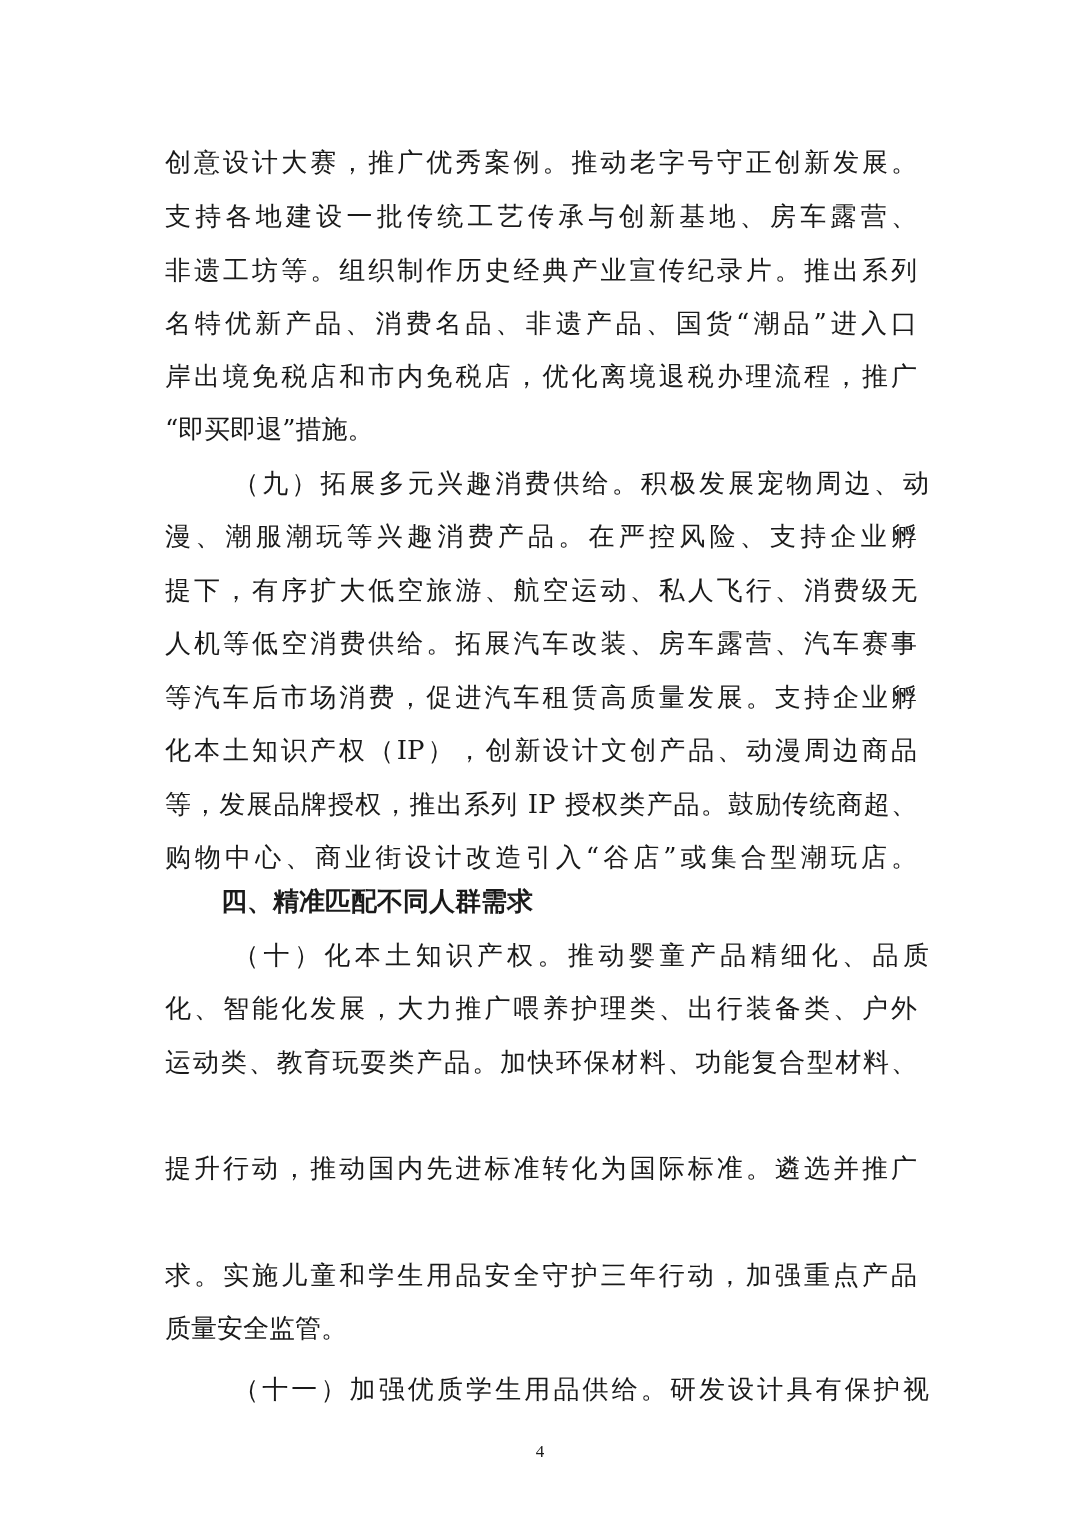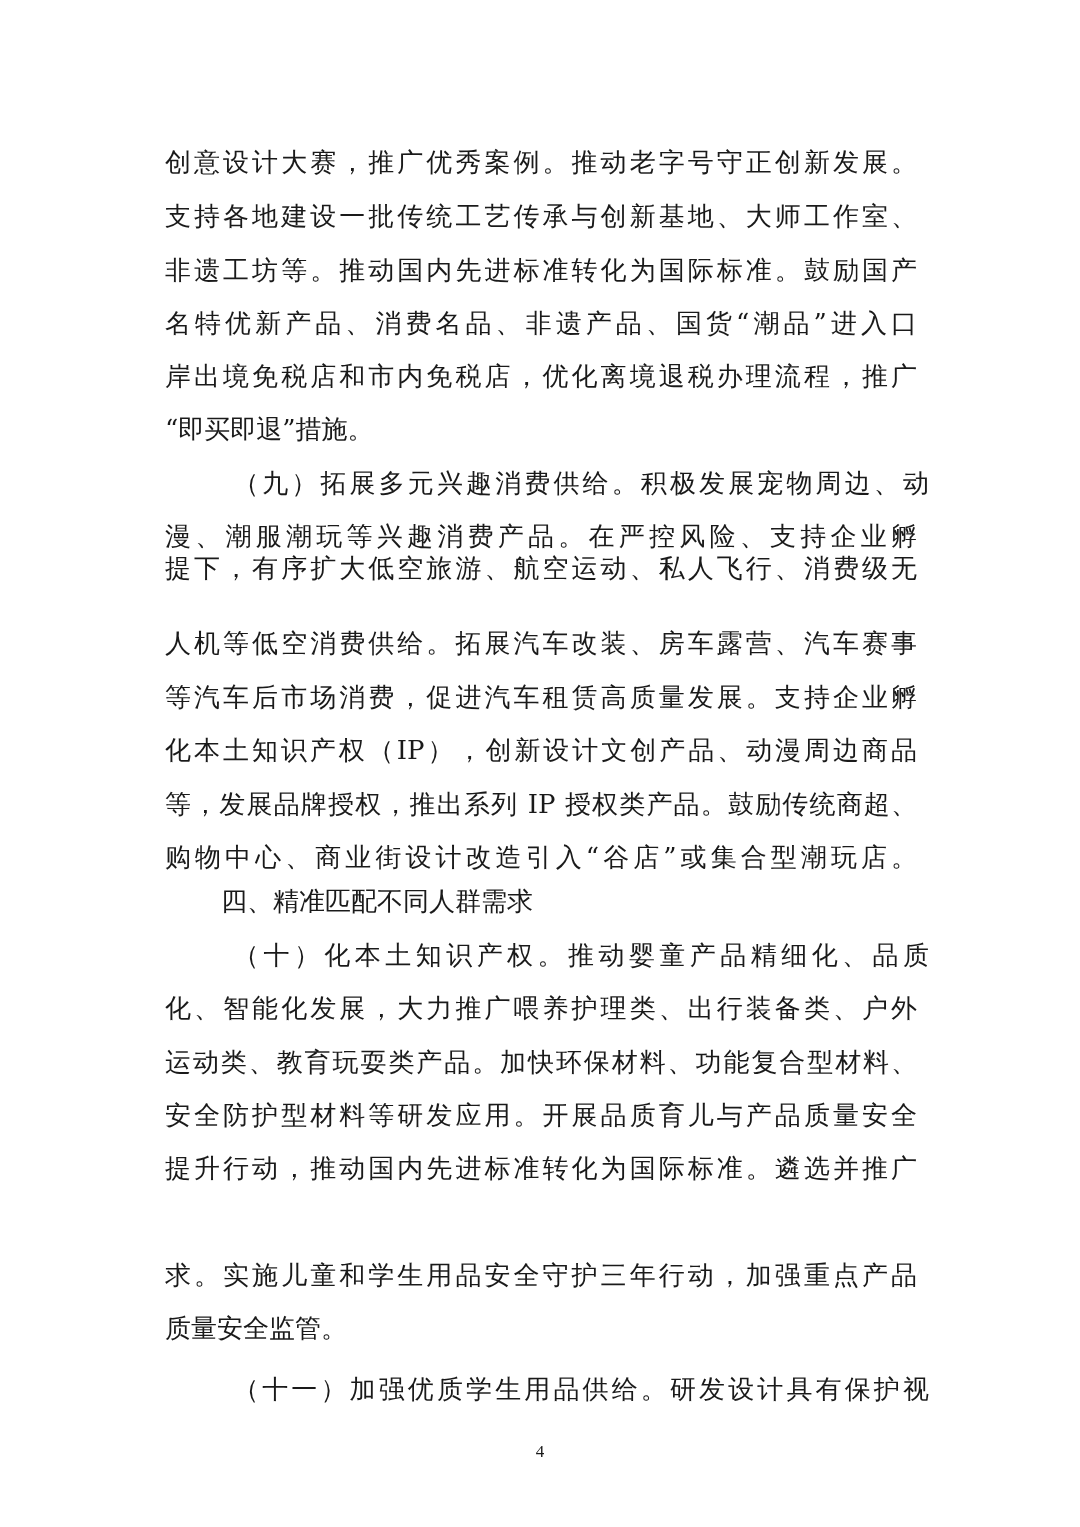--- a/index.html
+++ b/index.html
@@ -4,51 +4,50 @@
 <style>
   html, body { margin:0; padding:0; background:#ffffff; }
   body { width:1080px; height:1527px; position:relative; overflow:hidden;
          font-family:"DejaVu Serif","Liberation Serif",serif; color:#1a1a1a; }
   .page { position:absolute; left:0; top:0; width:1080px; height:1527px; background:#fff; }
   .line { position:absolute; left:165px; width:752px; height:40px; line-height:40px;
           font-size:26px; white-space:nowrap; text-align:justify; text-align-last:justify; }
   .line.last { text-align-last:left; }
   .line.indent { left:177px; padding-left:56px; width:696px; }
   .heading { position:absolute; left:221px; height:40px; line-height:40px; font-size:26px;
-             font-family:"DejaVu Sans","Liberation Sans",sans-serif; font-weight:normal; white-space:nowrap; }
+             font-family:"DejaVu Sans","Liberation Sans",sans-serif; font-weight:bold; white-space:nowrap; }
   .pagenum { position:absolute; left:0; width:1080px; text-align:center; top:1442px;
              font-size:17px; font-family:"Liberation Serif",serif; }
 </style>
 </head>
 <body>
 
 <div class="page">
 
   <div class="line" style="top:142px">创意设计大赛，推广优秀案例。推动老字号守正创新发展。</div>
-  <div class="line" style="top:196px">支持各地建设一批传统工艺传承与创新基地、大师工作室、</div>
-  <div class="line" style="top:250px">非遗工坊等。推动国内先进标准转化为国际标准。鼓励国产</div>
+  <div class="line" style="top:196px">支持各地建设一批传统工艺传承与创新基地、房车露营、</div>
+  <div class="line" style="top:250px">非遗工坊等。组织制作历史经典产业宣传纪录片。推出系列</div>
   <div class="line" style="top:356px">岸出境免税店和市内免税店，优化离境退税办理流程，推广</div>
   <div class="line" style="top:303px">名特优新产品、消费名品、非遗产品、国货“潮品”进入口</div>
   <div class="line last" style="top:409px">“即买即退”措施。</div>
 
   <div class="line indent" style="top:463px">（九）拓展多元兴趣消费供给。积极发展宠物周边、动</div>
   <div class="line" style="top:516px">漫、潮服潮玩等兴趣消费产品。在严控风险、支持企业孵</div>
-  <div class="line" style="top:548px">提下，有序扩大低空旅游、航空运动、私人飞行、消费级无</div>
+  <div class="line" style="top:570px">提下，有序扩大低空旅游、航空运动、私人飞行、消费级无</div>
   <div class="line" style="top:623px">人机等低空消费供给。拓展汽车改装、房车露营、汽车赛事</div>
   <div class="line" style="top:677px">等汽车后市场消费，促进汽车租赁高质量发展。支持企业孵</div>
   <div class="line" style="top:730px">化本土知识产权（IP），创新设计文创产品、动漫周边商品</div>
   <div class="line" style="top:784px">等，发展品牌授权，推出系列 IP 授权类产品。鼓励传统商超、</div>
   <div class="line" style="top:837px">购物中心、商业街设计改造引入“谷店”或集合型潮玩店。</div>
 
   <div class="heading" style="top:881px">四、精准匹配不同人群需求</div>
 
   <div class="line indent" style="top:935px">（十）化本土知识产权。推动婴童产品精细化、品质</div>
   <div class="line" style="top:988px">化、智能化发展，大力推广喂养护理类、出行装备类、户外</div>
   <div class="line" style="top:1042px">运动类、教育玩耍类产品。加快环保材料、功能复合型材料、</div>
-  <div class="line" style="top:1095px">安全防护型材料等研发应用。开展品质育儿与产品质量安全</div>
   <div class="line" style="top:1148px">提升行动，推动国内先进标准转化为国际标准。遴选并推广</div>
   <div class="line" style="top:1255px">求。实施儿童和学生用品安全守护三年行动，加强重点产品</div>
   <div class="line last" style="top:1308px">质量安全监管。</div>
 
   <div class="line indent" style="top:1369px">（十一）加强优质学生用品供给。研发设计具有保护视</div>
 
   <div class="pagenum">4</div>
 </div>
 
 </body></html>

